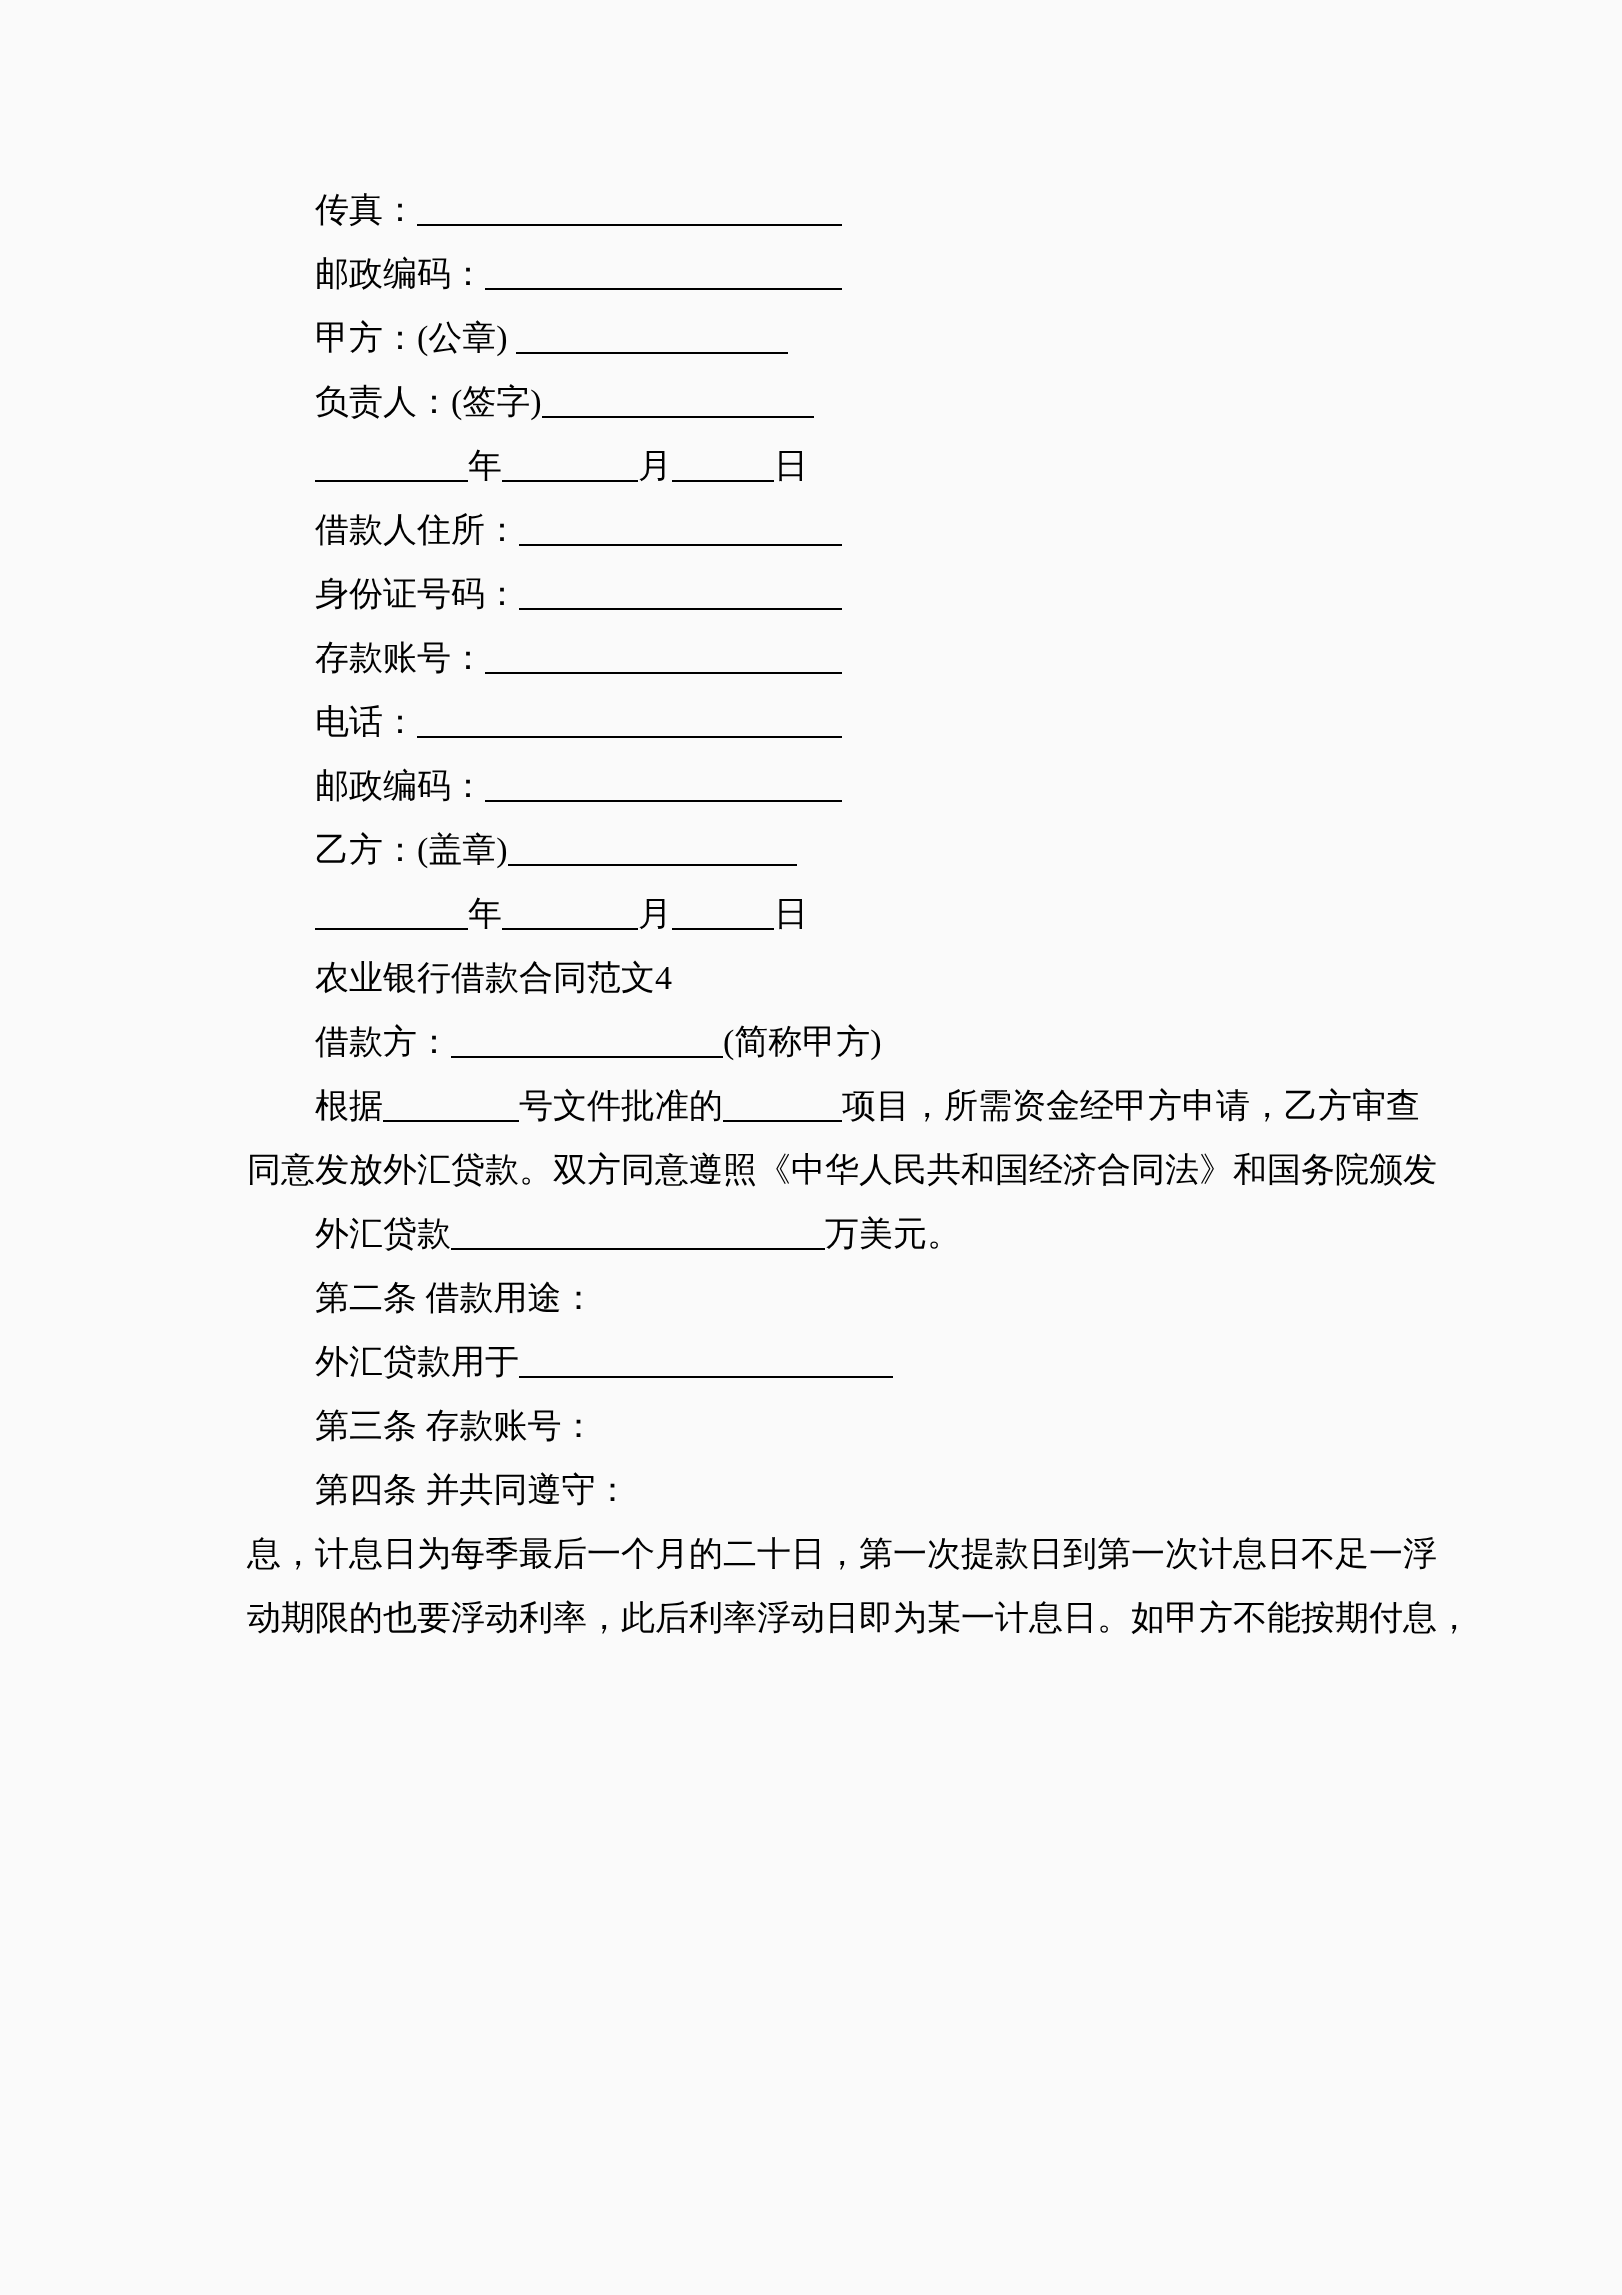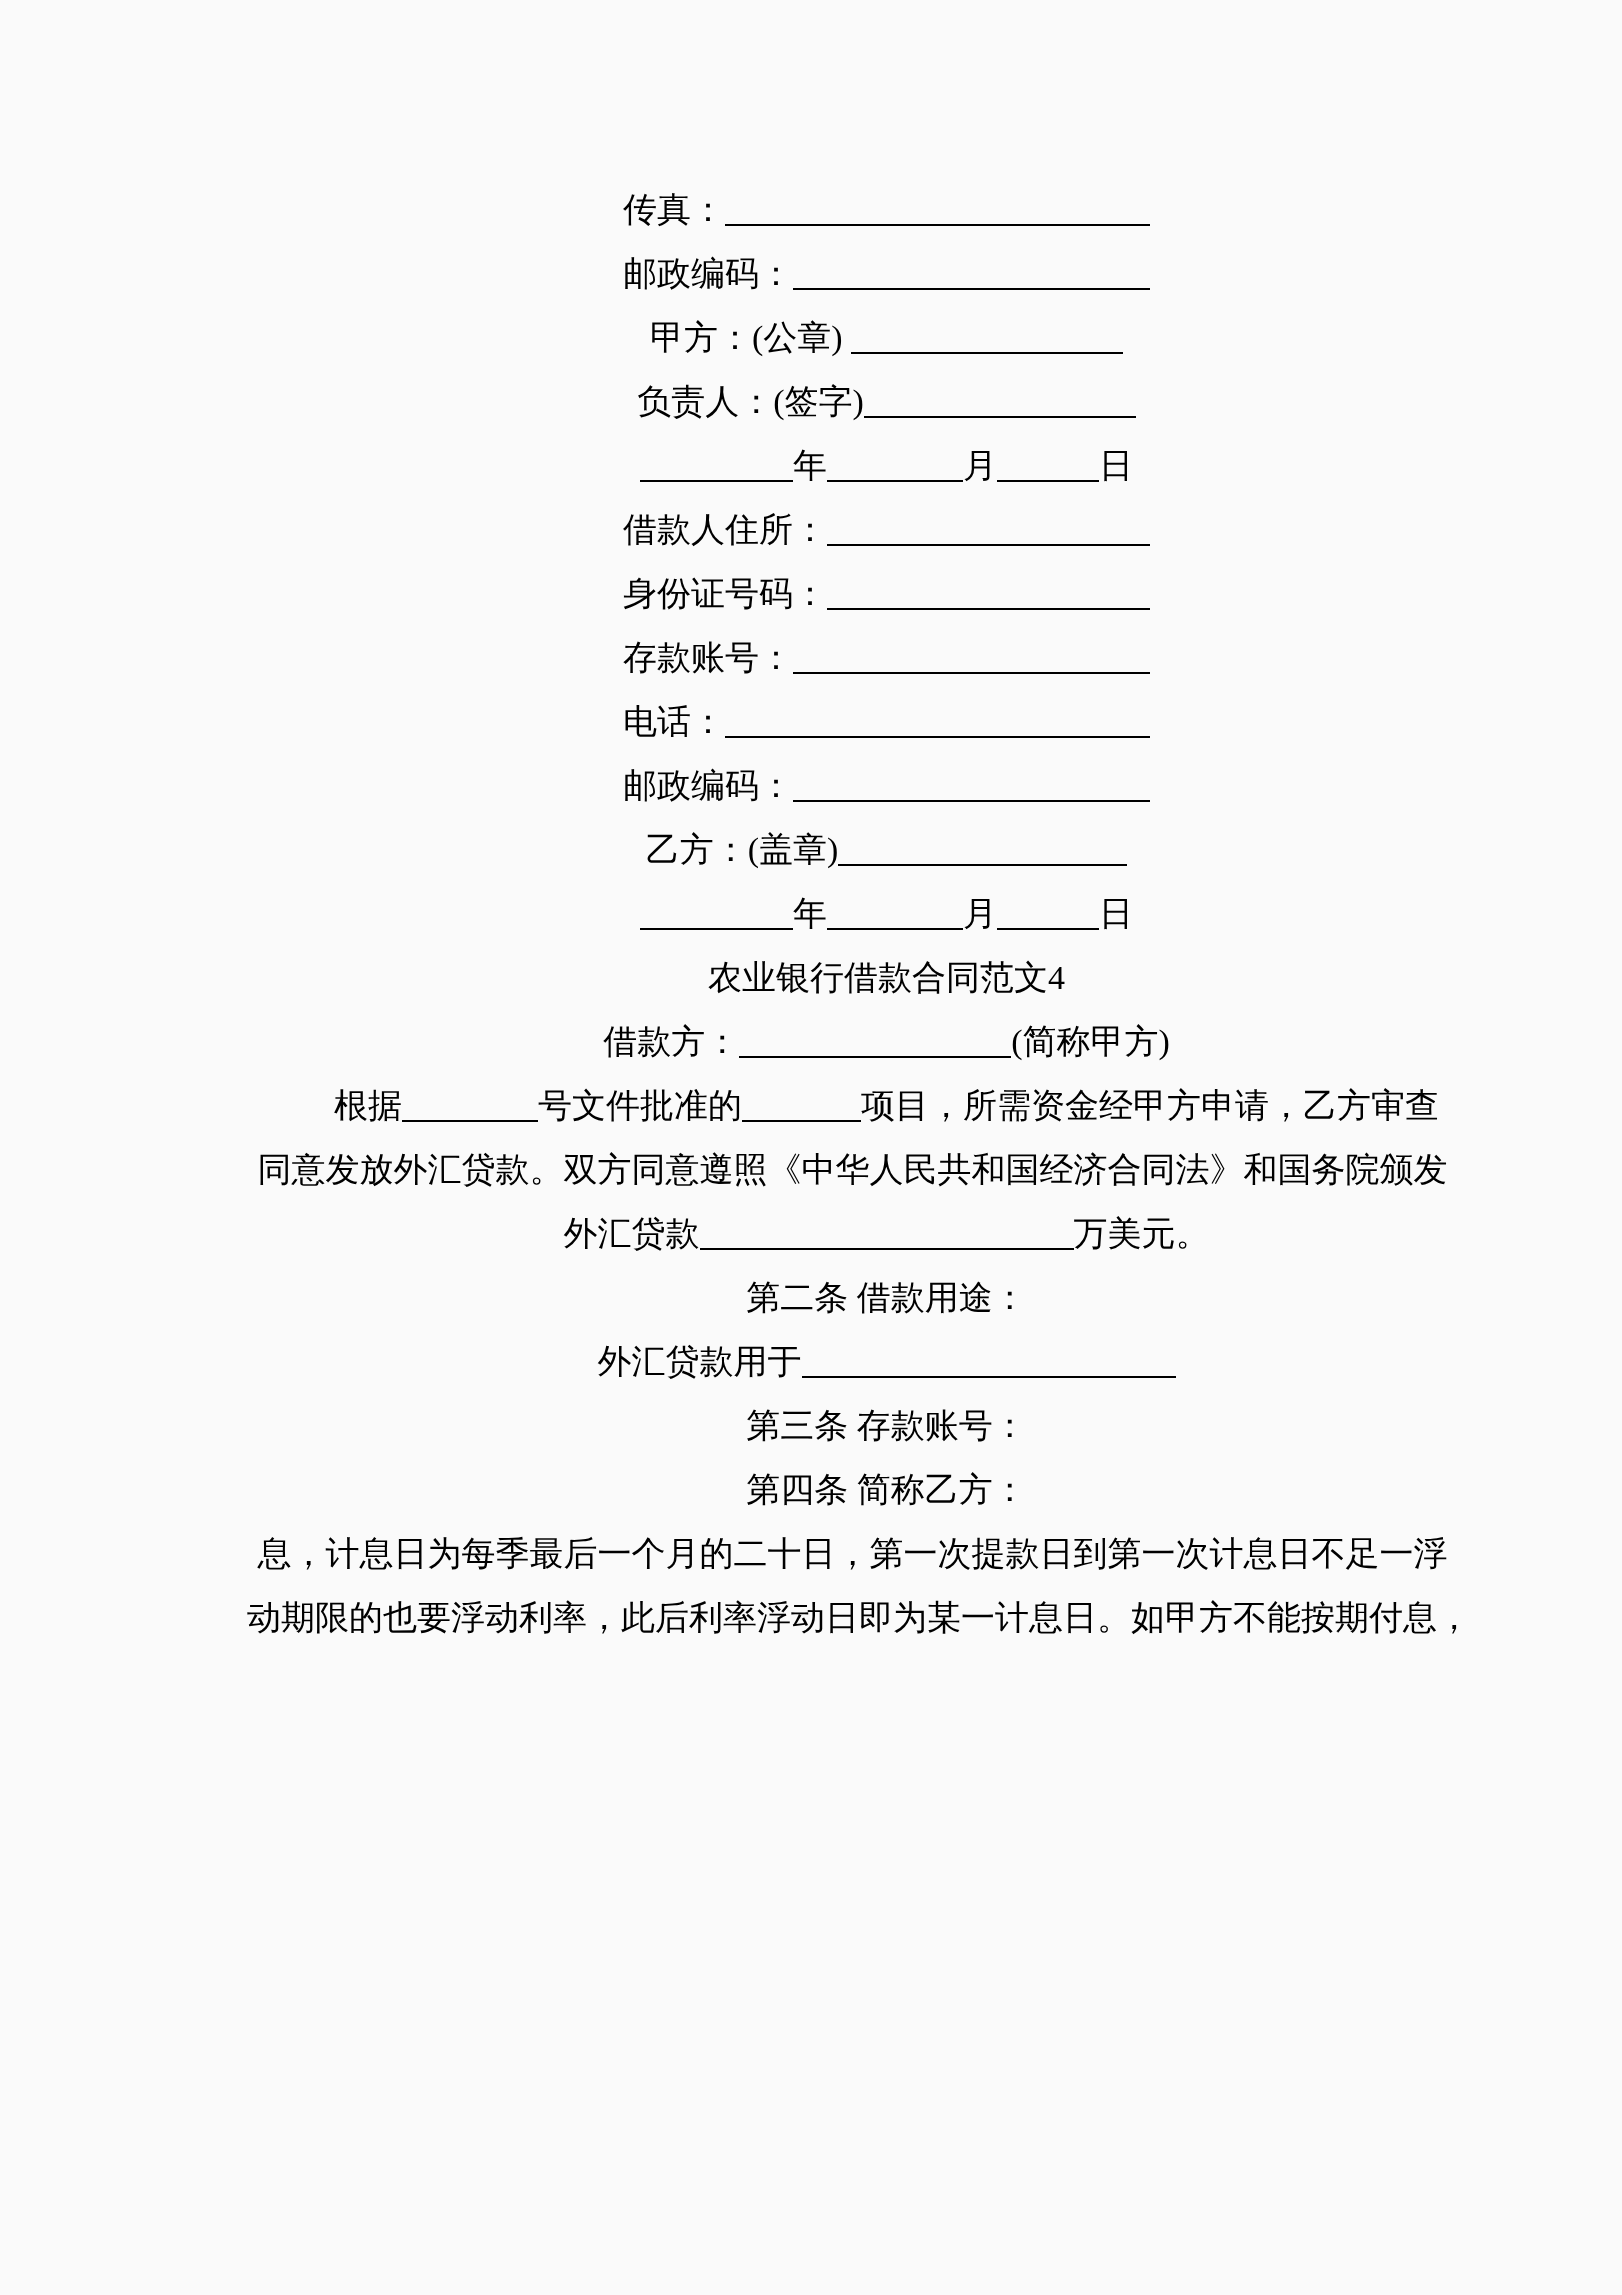--- a/index.html
+++ b/index.html
@@ -21,21 +21,20 @@
     left: 247px;
     top: 178px;
     width: 1211px;
     font-size: 34px;
   }
   .line {
     height: 64px;
     line-height: 64px;
     white-space: nowrap;
     letter-spacing: 0;
-    text-align: center;
   }
   .line.indent {
     padding-left: 68px; 
   }
   .blank {
     display: inline-block;
     height: 1em;
     border-bottom: 2.6px solid #000000;
     vertical-align: -0.14em;
   }
@@ -58,18 +57,18 @@
       <div class="line indent">乙方：(盖章)<span class="blank" style="width:8.5em"></span></div>
       <div class="line indent"><span class="blank" style="width:4.5em"></span>年<span class="blank" style="width:4em"></span>月<span class="blank" style="width:3em"></span>日</div>
       <div class="line indent">农业银行借款合同范文4</div>
       <div class="line indent">借款方：<span class="blank" style="width:8em"></span>(简称甲方)</div>
       <div class="line indent">根据<span class="blank" style="width:4em"></span>号文件批准的<span class="blank" style="width:3.5em"></span>项目，所需资金经甲方申请，乙方审查</div>
       <div class="line">同意发放外汇贷款。双方同意遵照《中华人民共和国经济合同法》和国务院颁发</div>
       <div class="line indent">外汇贷款<span class="blank" style="width:11em"></span>万美元。</div>
       <div class="line indent">第二条 借款用途：</div>
       <div class="line indent">外汇贷款用于<span class="blank" style="width:11em"></span></div>
       <div class="line indent">第三条 存款账号：</div>
-      <div class="line indent">第四条 简称乙方：</div>
+      <div class="line indent">第四条 并共同遵守：</div>
       <div class="line">息，计息日为每季最后一个月的二十日，第一次提款日到第一次计息日不足一浮</div>
       <div class="line">动期限的也要浮动利率，此后利率浮动日即为某一计息日。如甲方不能按期付息，</div>
     </div>
 </div>
 
 
 </body></html>

